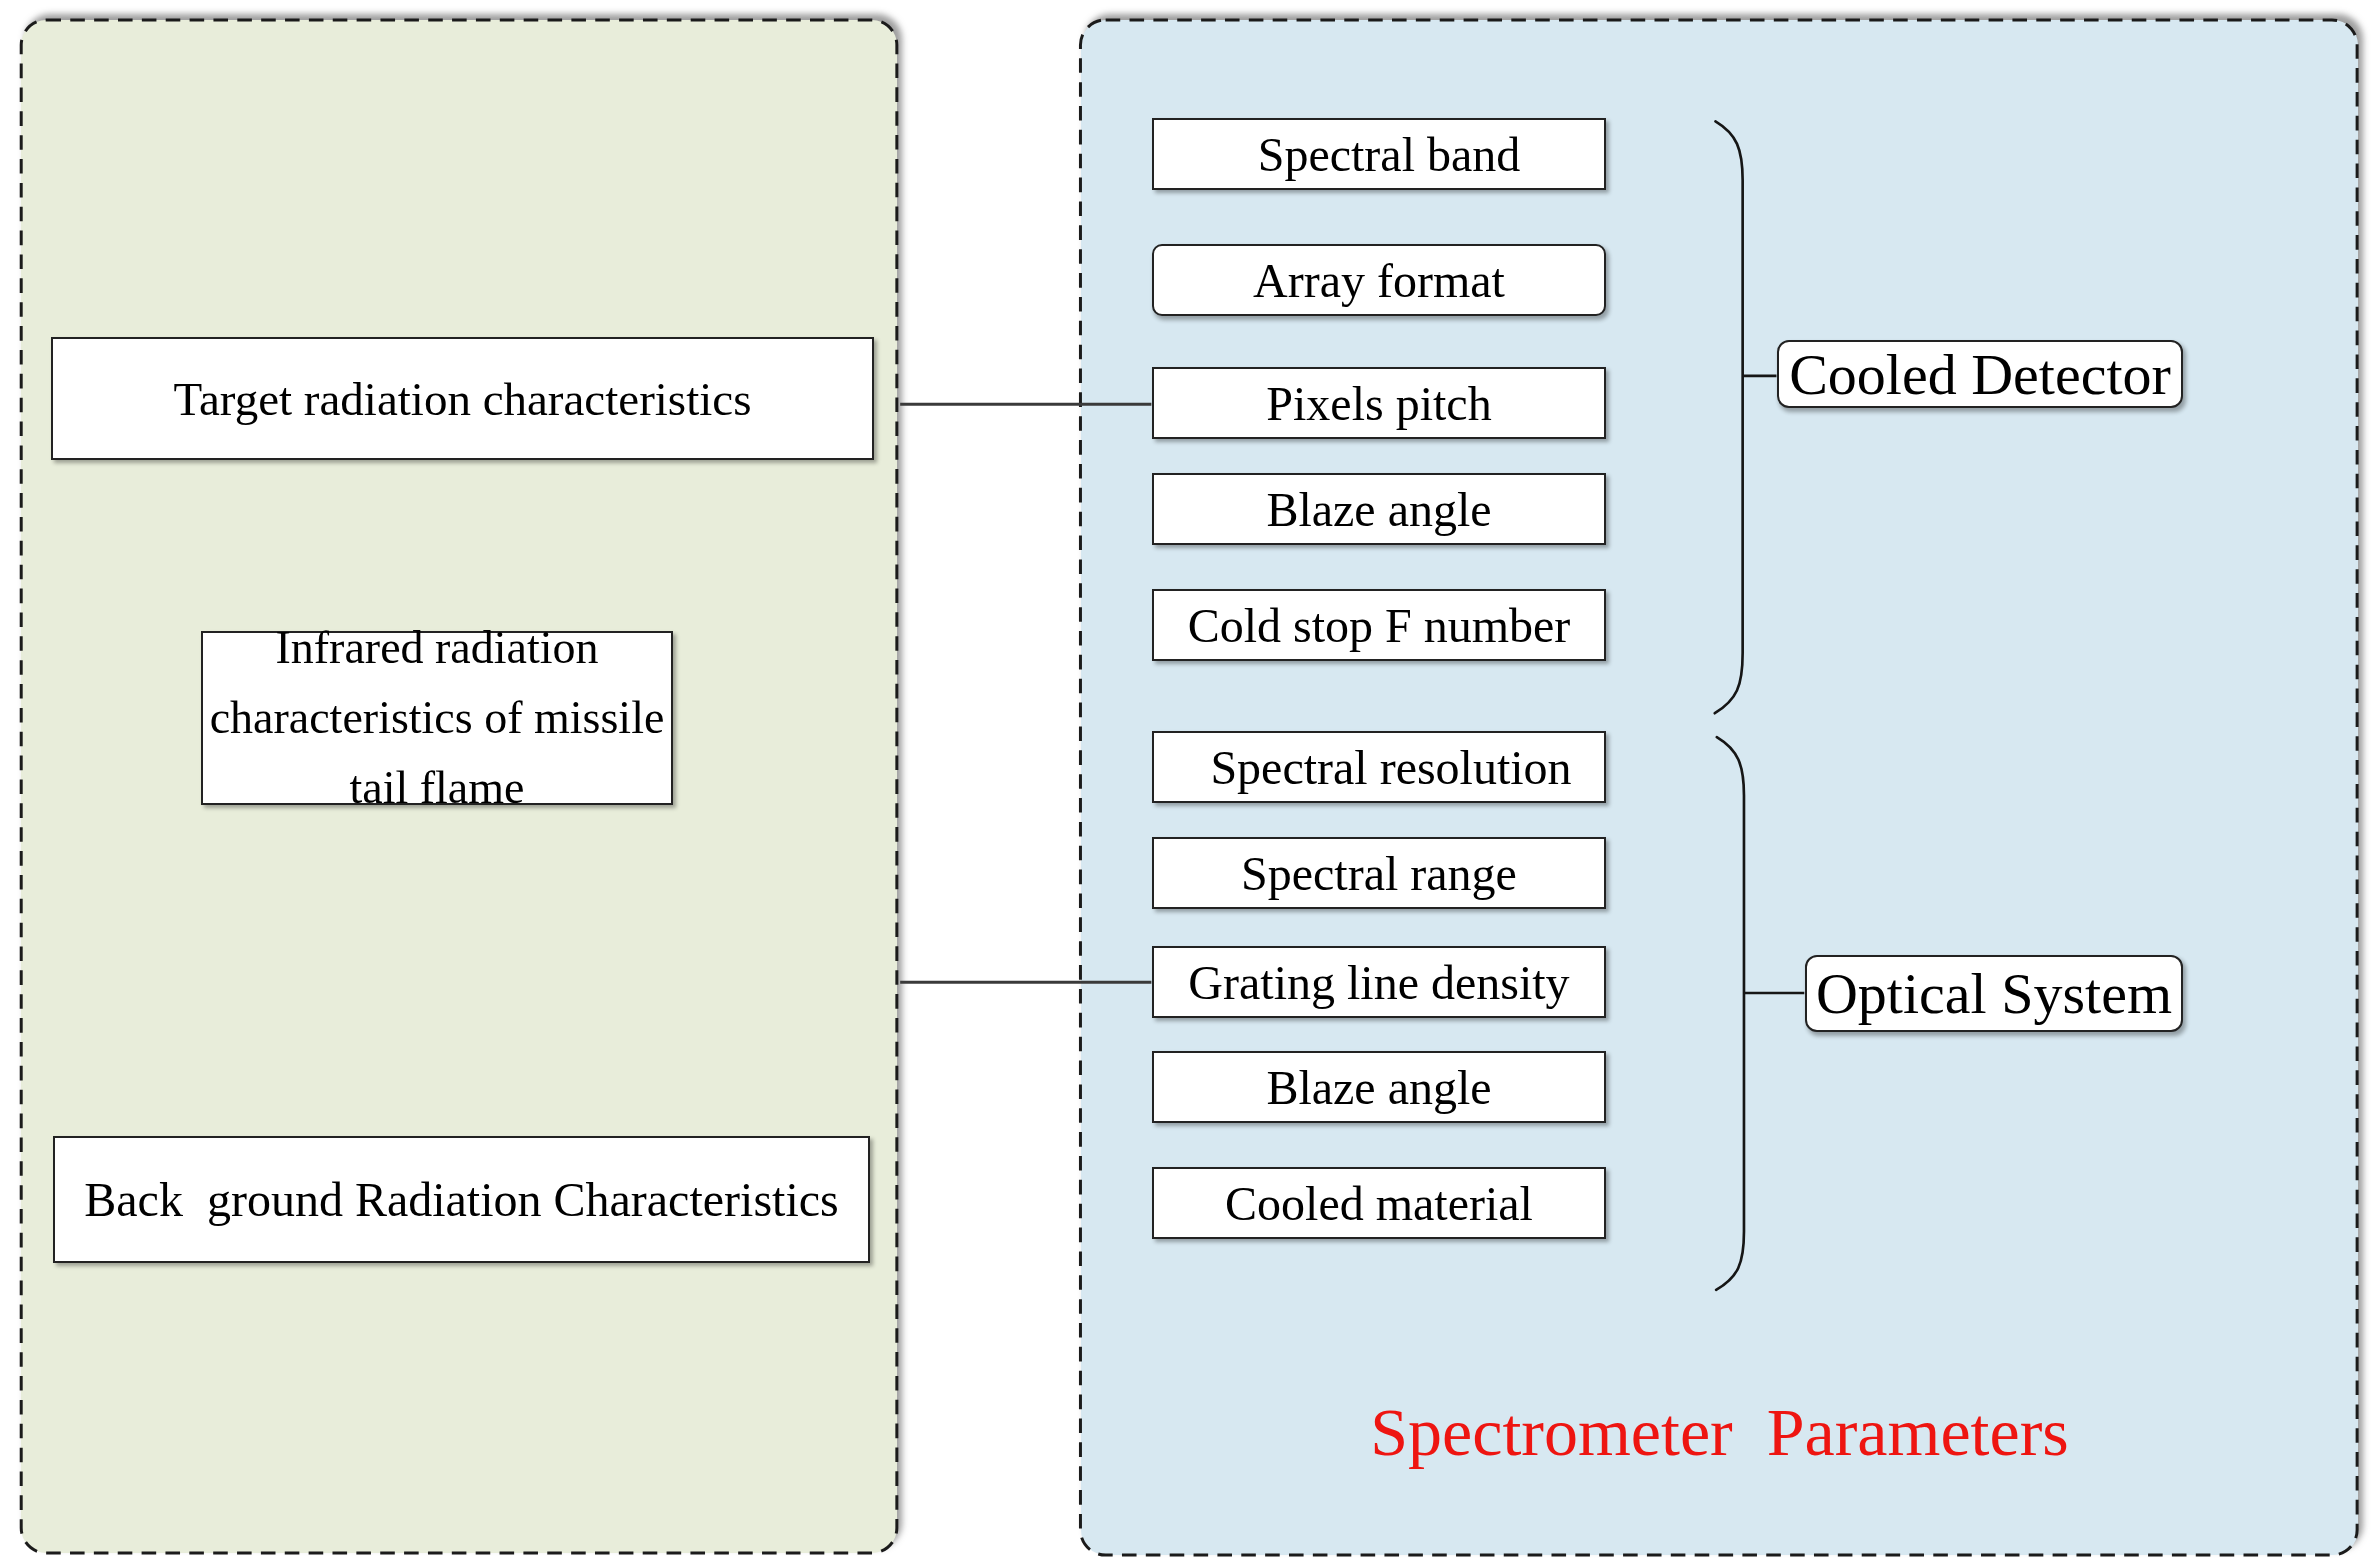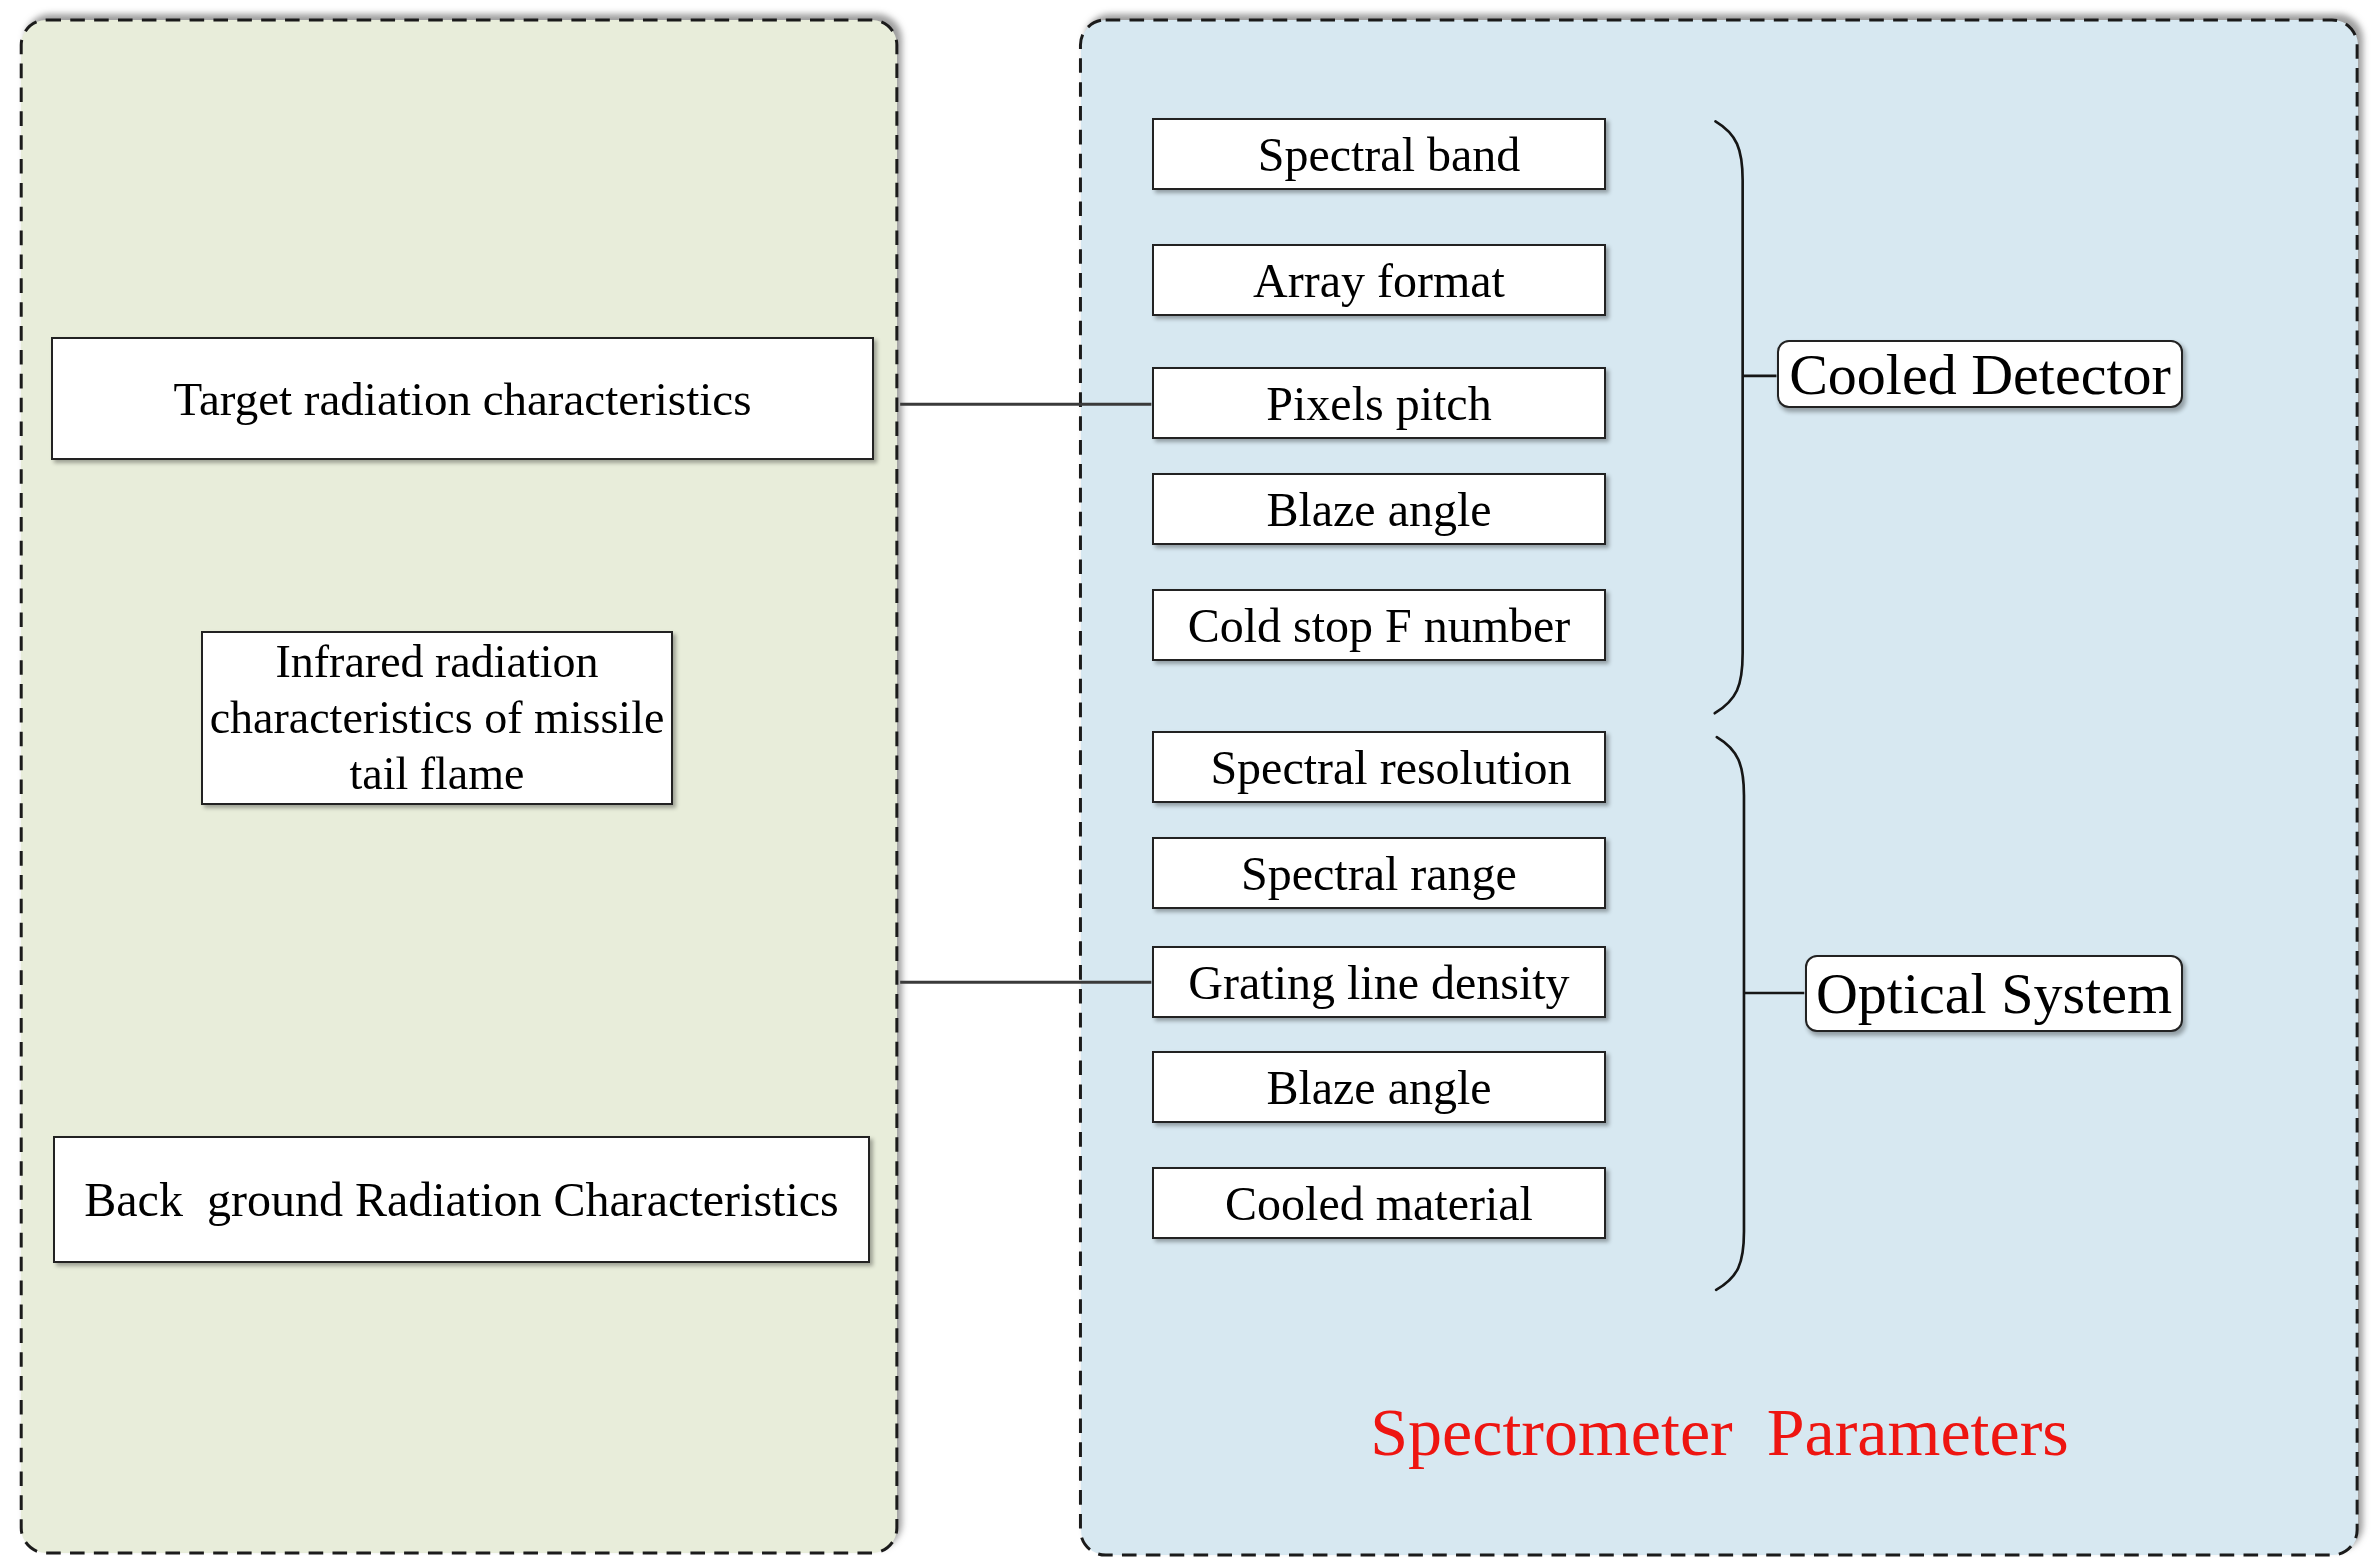--- a/index.html
+++ b/index.html
@@ -40,25 +40,25 @@
     display:flex;
     align-items:center;
     justify-content:center;
     text-align:center;
     color:#000;
     box-sizing:border-box;
     white-space:pre-wrap;
   }
   
   .box-target{ left:30px; top:317px; width:823px; height:123px; font-size:47px; }
-  .box-infrared{ left:180px; top:611px; width:472px; height:174px; font-size:46px; line-height:56px; }
+  .box-infrared{ left:180px; top:611px; width:472px; height:174px; font-size:46px; line-height:70px; }
   .box-background{ left:32px; top:1069px; width:817px; height:127px; font-size:48px;margin-top:47px; }
   
   .pbox{ left:71px; width:454px; height:72px; font-size:48px; }
-  .pb0{ top:98px;padding-left:20px; } .pb1{ top:224px; } .pb2{ top:347px; } .pb3{ top:453px; } .pb4{ top:569px; }
+  .pb0{ top:98px;padding-left:20px; } .pb1{ top:224px;border-radius:10px; } .pb2{ top:347px; } .pb3{ top:453px; } .pb4{ top:569px; }
   .pb5{ top:711px;padding-left:24px; } .pb6{ top:817px; } .pb7{ top:926px; } .pb8{ top:1031px; } .pb9{ top:1147px; }
   
   .labelbox{
     border-radius:12px;
     font-size:58px;
     white-space:nowrap;
   }
   .box-cooled{ left:696px; top:320px; width:406px; height:68px; }
   .box-optical{ left:724px; top:935px; width:378px; height:77px; }
   .panel-title{

